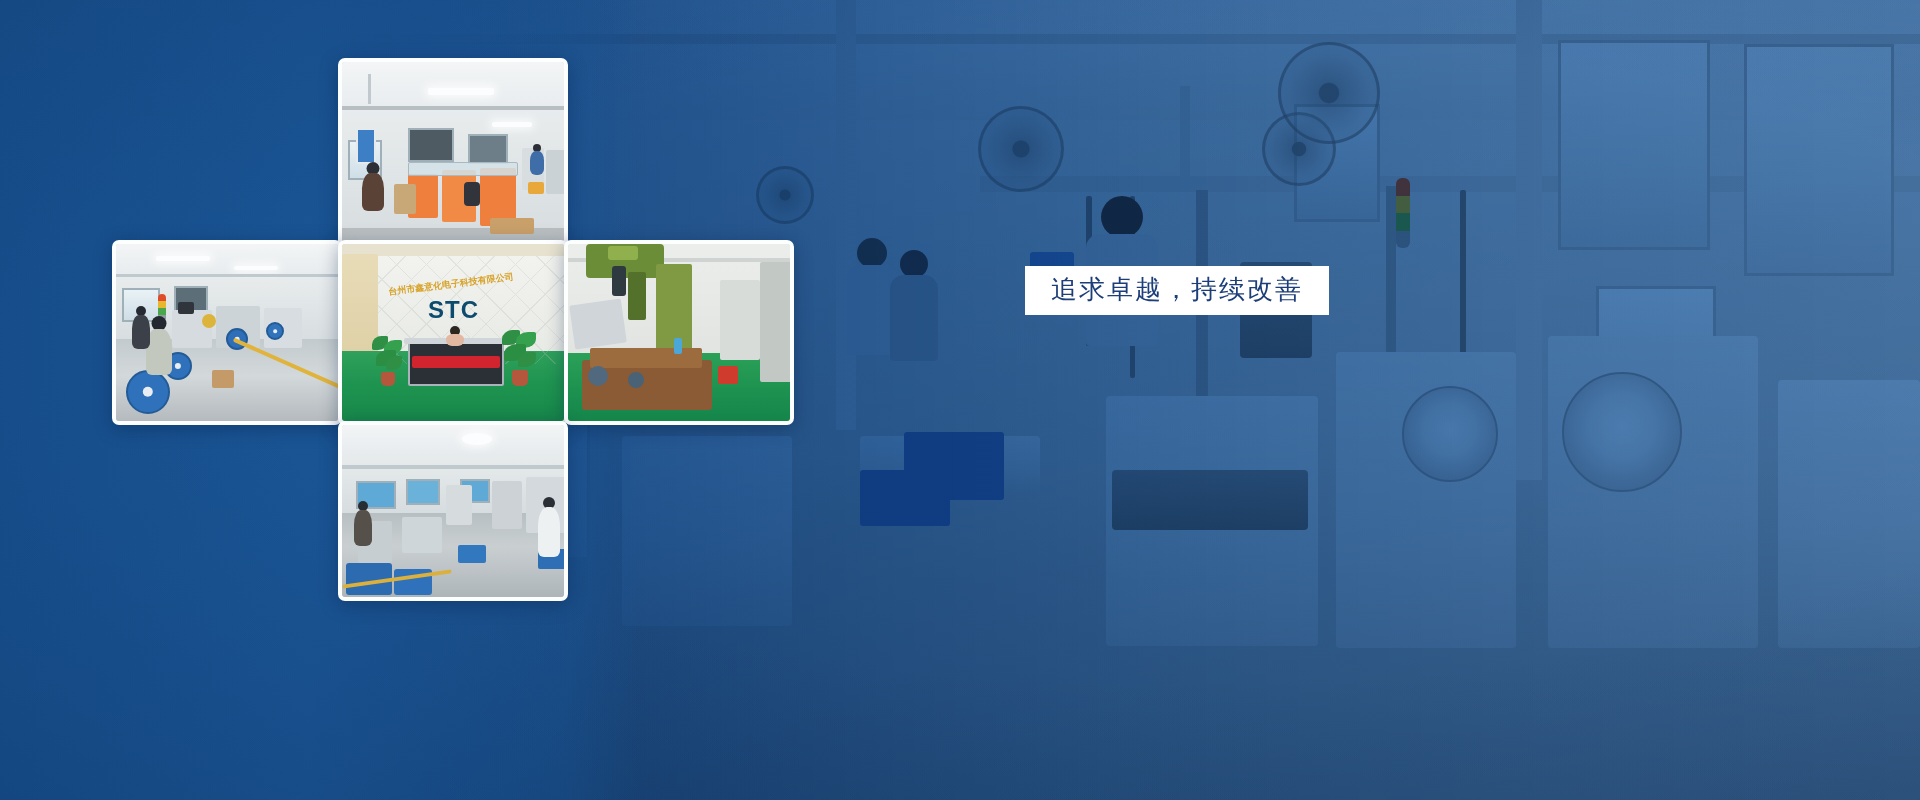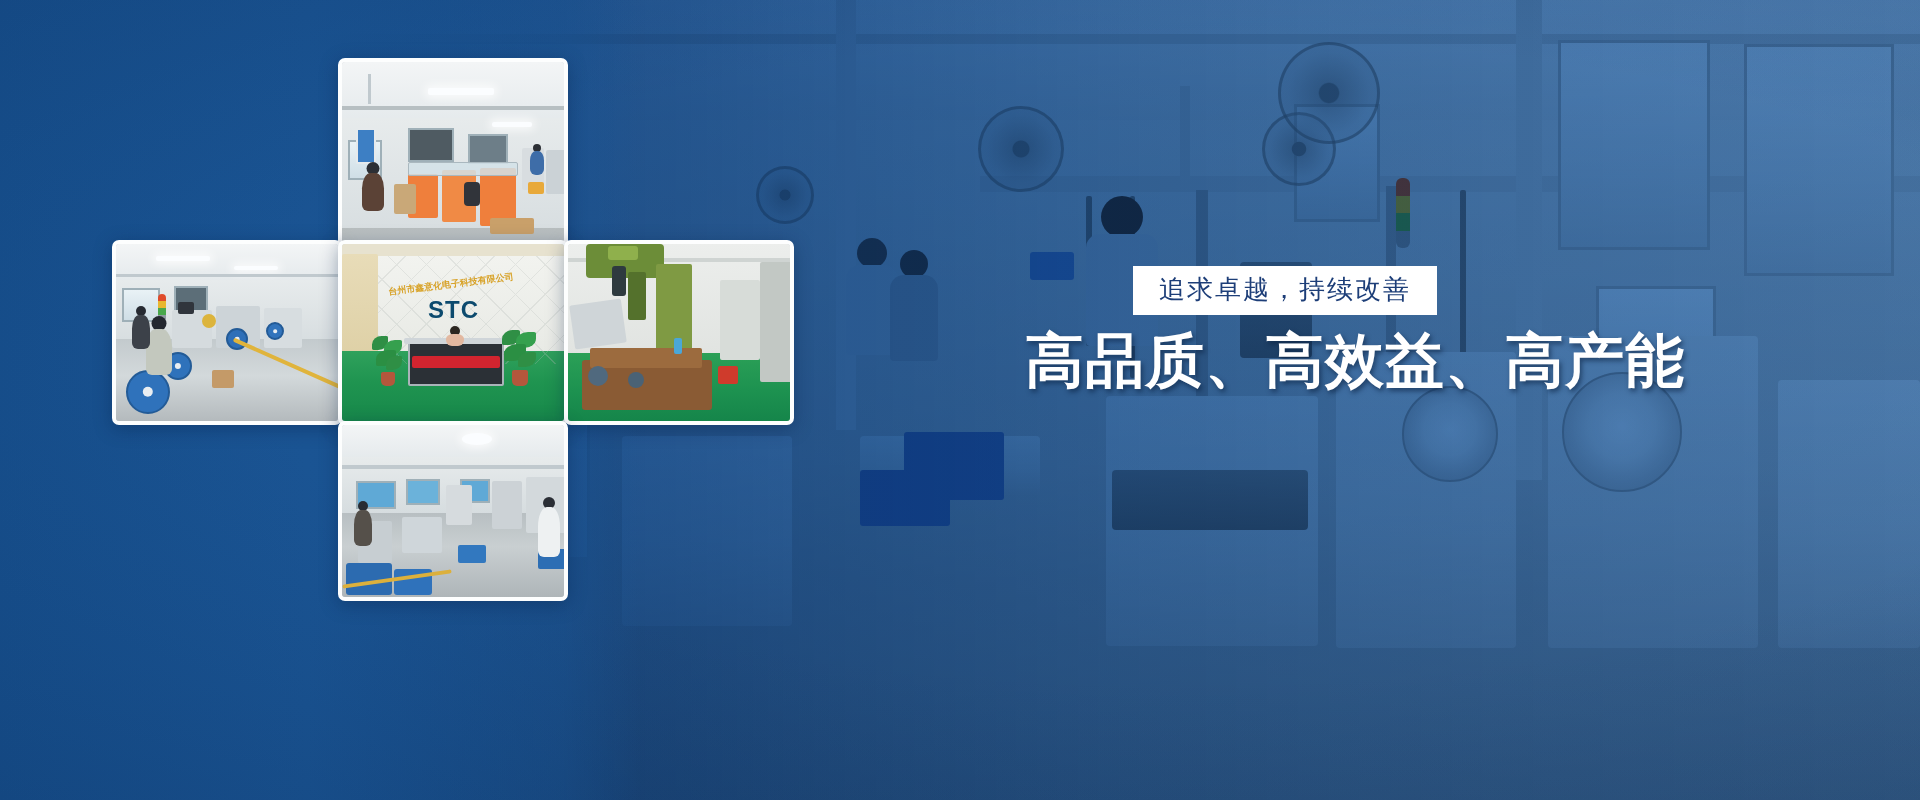--- a/index.html
+++ b/index.html
@@ -105,21 +105,21 @@
   .s-reel::after{ content:""; position:absolute; left:50%; top:50%; width:26%; height:26%; transform:translate(-50%,-50%); background:#e9eef2; border-radius:50%; }
   .s-pipe   { position:absolute; background:#c0c9ce; }
   .s-person { position:absolute; }
   .s-person .h { position:absolute; left:50%; transform:translateX(-50%); border-radius:50%; }
   .s-person .b { position:absolute; left:50%; transform:translateX(-50%); border-radius:40% 40% 6px 6px; }
   .s-plant { position:absolute; }
   .s-plant .leaf { position:absolute; background:#2f8f45; border-radius:60% 10% 60% 10%; }
   .s-plant .pot  { position:absolute; left:50%; transform:translateX(-50%); background:#b4573c; border-radius:2px 2px 5px 5px; }
 
   
-  .copy { position:absolute; left:1025px; top:266px; width:520px;text-align:center; }
+  .copy { position:absolute; left:1025px; top:266px; width:520px; }
 
   .tagline {
     display:inline-block; background:#ffffff;
     padding:7px 26px 9px 26px;
     color:#1d3e78; font-size:26px; font-weight:400;
     letter-spacing:2px; line-height:1.25; white-space:nowrap;
   }
   .headline {
     margin-top:13px;
     color:#ffffff; font-size:59px; font-weight:700;
@@ -384,16 +384,15 @@
           <div class="h" style="top:0;width:10px;height:10px;background:#282c33;"></div>
           <div class="b" style="top:9px;width:18px;height:36px;background:#55504a;"></div>
         </div>
         <div class="s-box" style="left:0;top:152px;width:110px;height:4px;background:#dcb03c;transform:rotate(-8deg);"></div>
       </div>
     </div>
   </div>
 
   <div class="copy">
     <div class="tagline">追求卓越，持续改善</div>
-    <div class="headline">高品质、高效益、高产能</div>
   </div>
 
 </div>
 
 </body></html>

